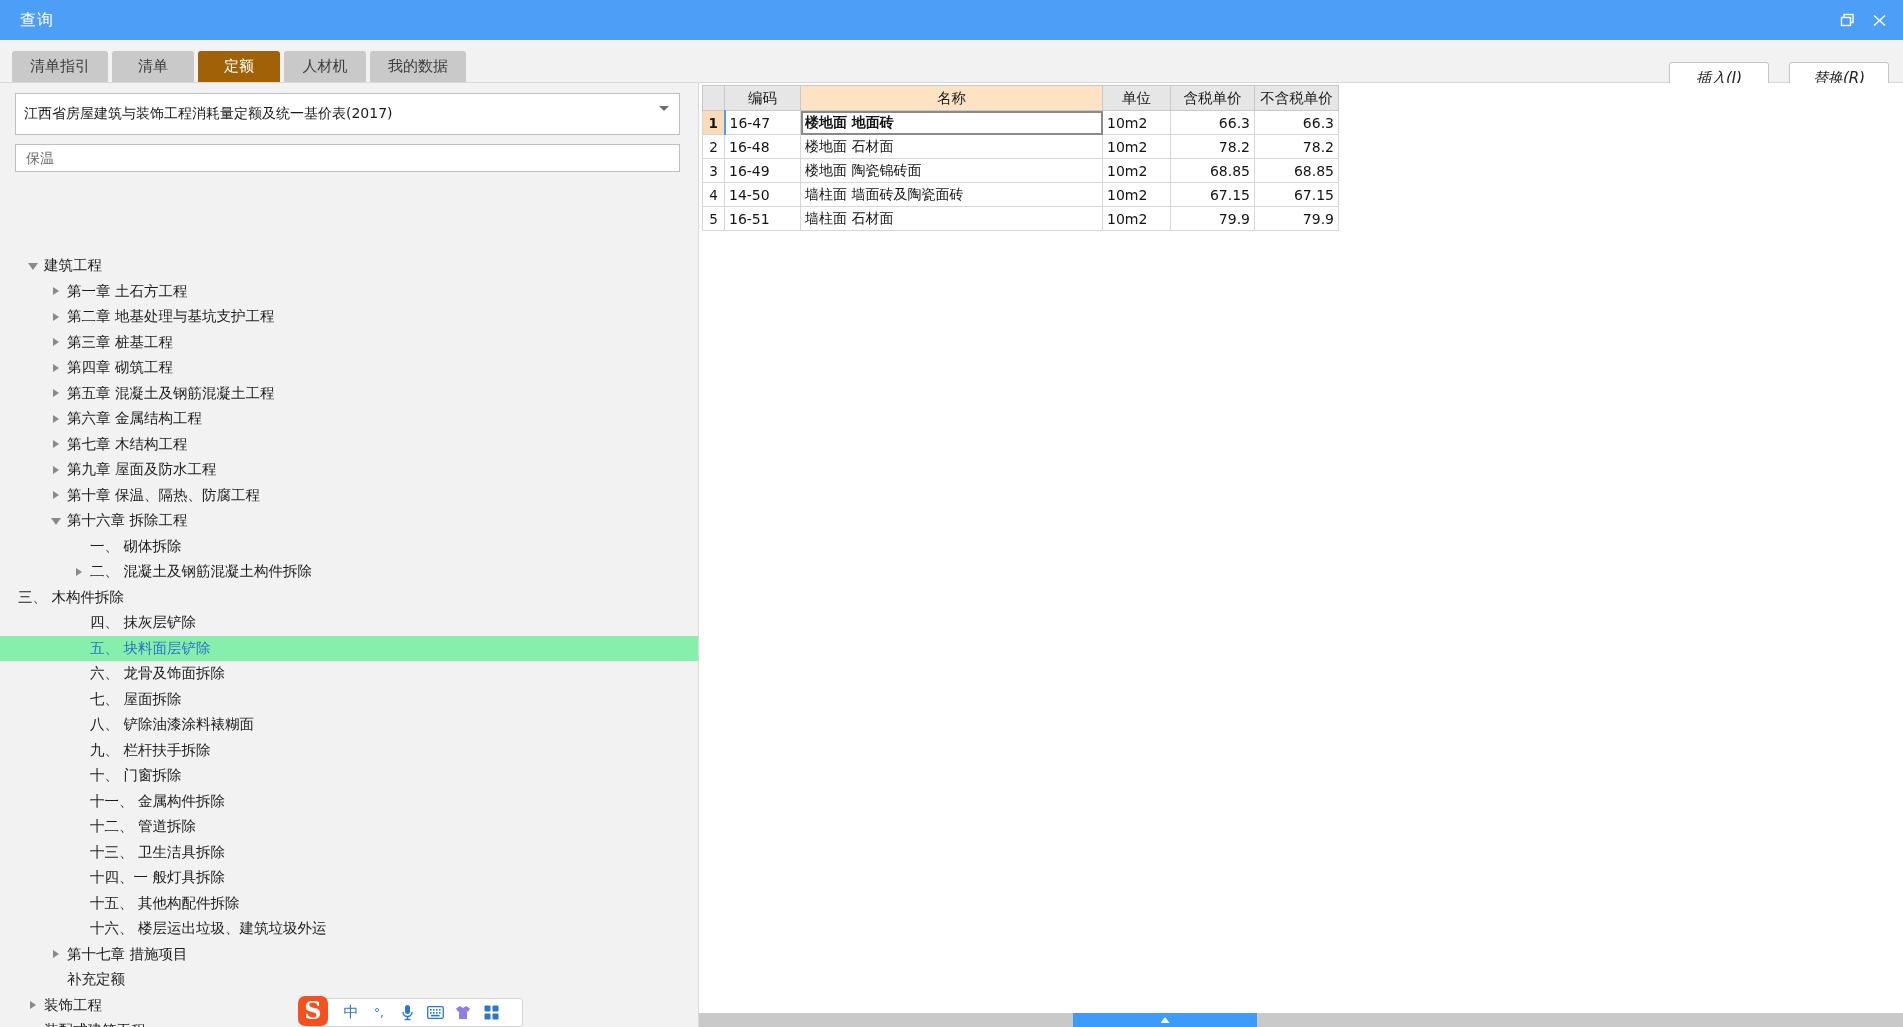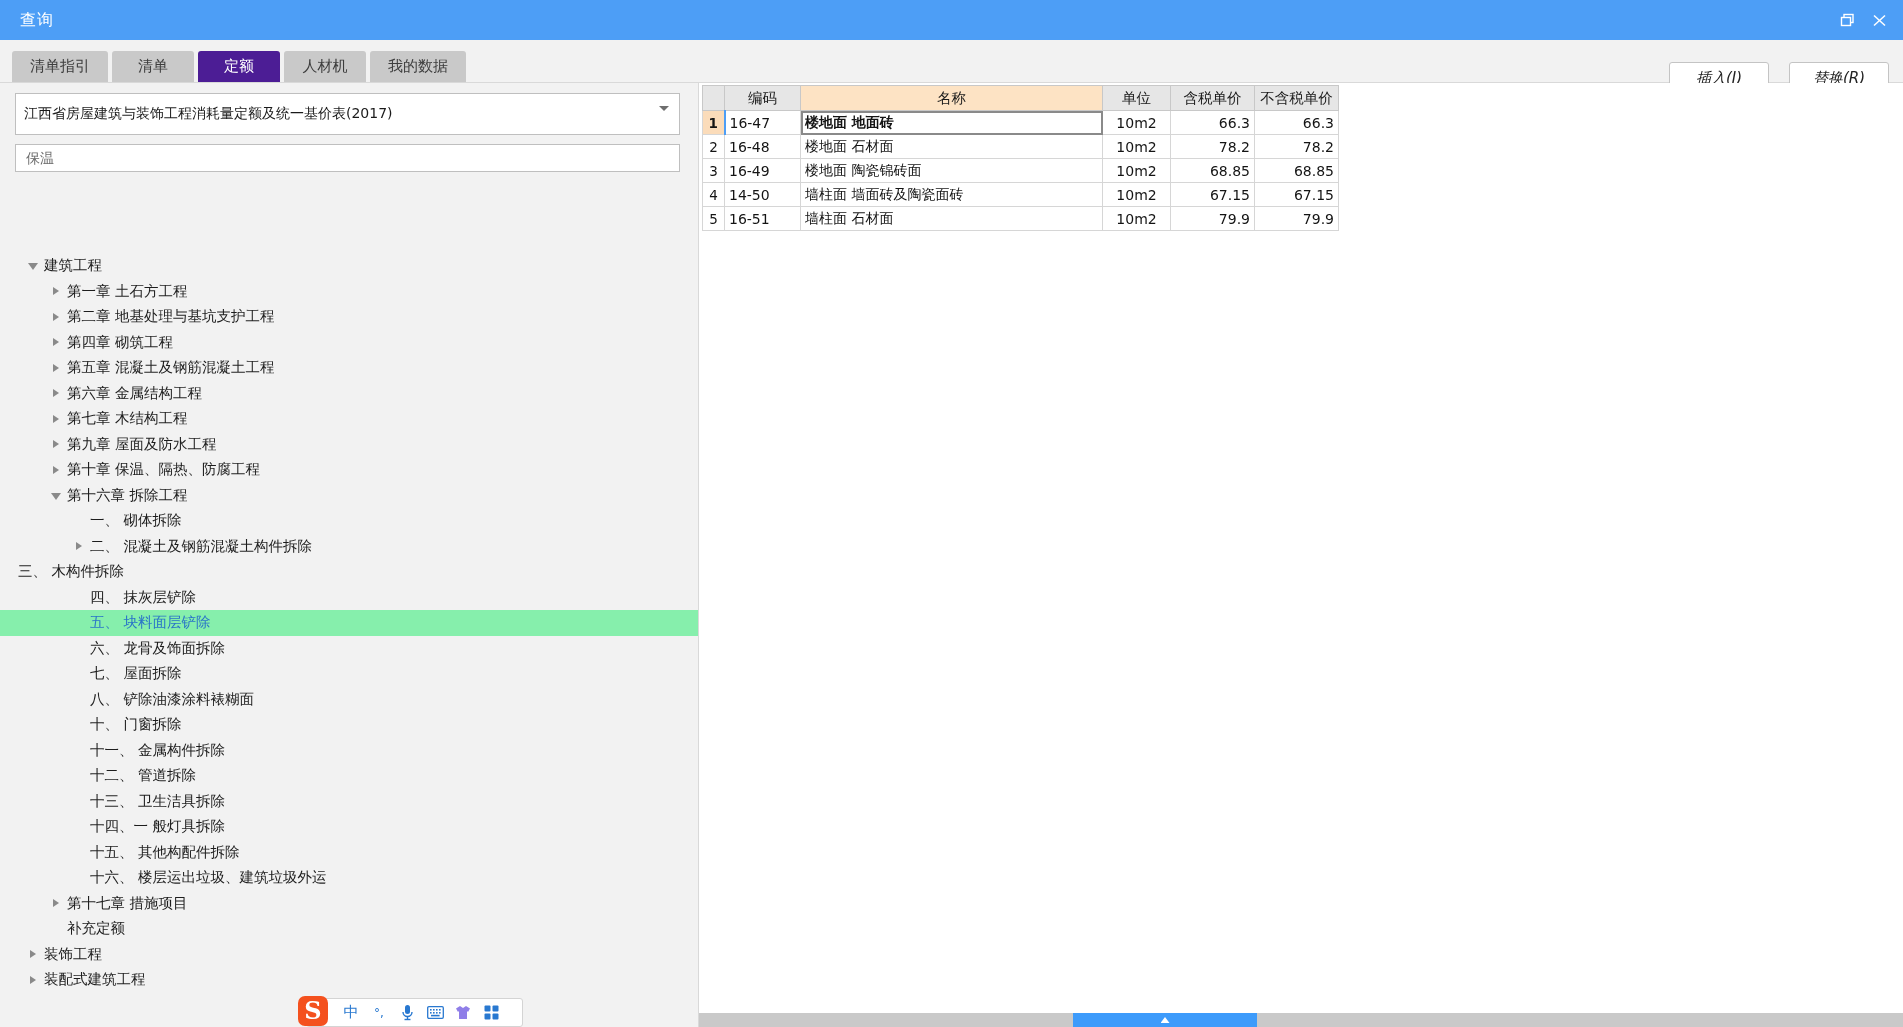--- a/index.html
+++ b/index.html
@@ -53,21 +53,21 @@
     padding: 0 18px;
     background: #c9c9c9;
     color: #3d3d3d;
     font-size: 15px;
     display: flex; align-items: center; justify-content: center;
     border-radius: 3px 3px 0 0;
     min-width: 46px;
     white-space: nowrap;
   }
   .tab.active {
-    background: #4c1d95;
+    background: #a16207;
     color: #ffffff;
   }
   .top-actions {
     position: absolute; right: 14px; top: 22px;
     display: flex; gap: 20px; font-style: italic;
   }
   .btn {
     width: 98px; height: 30px;
     background: #ffffff;
     border: 1px solid #c4c4c4;
@@ -207,21 +207,21 @@
     text-align: center;
     background: #ffffff;
     color: #222;
     font-size: 13.5px;
   }
   tr.active td.rownum {
     background: #fbdcba;
     font-weight: bold;
   }
   td.code   { text-align: left; }
-  td.unit   { text-align: center; }
+  td.unit   { }
   td.price  { text-align: right; padding-right: 7px; }
   td.name   { text-align: left; }
   tr.active td.name {
     outline: 2px solid #8a8a8a;
     outline-offset: -2px;
     font-weight: bold;
   }
   tr.active td.code {
     border-left: 2px solid #4d9ef6;
   }
@@ -350,20 +350,24 @@
         <div class="tnode" style="padding-left: 49px;">
           <span class="arrow collapsed"></span>
           <span class="tlabel">第一章 土石方工程</span>
         </div>
         <div class="tnode" style="padding-left: 49px;">
           <span class="arrow collapsed"></span>
           <span class="tlabel">第二章 地基处理与基坑支护工程</span>
         </div>
         <div class="tnode" style="padding-left: 49px;">
           <span class="arrow collapsed"></span>
+          <span class="tlabel">第三章 桩基工程</span>
+        </div>
+        <div class="tnode" style="padding-left: 49px;">
+          <span class="arrow collapsed"></span>
           <span class="tlabel">第四章 砌筑工程</span>
         </div>
         <div class="tnode" style="padding-left: 49px;">
           <span class="arrow collapsed"></span>
           <span class="tlabel">第五章 混凝土及钢筋混凝土工程</span>
         </div>
         <div class="tnode" style="padding-left: 49px;">
           <span class="arrow collapsed"></span>
           <span class="tlabel">第六章 金属结构工程</span>
         </div>
@@ -407,20 +411,24 @@
           <span class="arrow"></span>
           <span class="tlabel">六、 龙骨及饰面拆除</span>
         </div>
         <div class="tnode" style="padding-left: 72px;">
           <span class="arrow"></span>
           <span class="tlabel">七、 屋面拆除</span>
         </div>
         <div class="tnode" style="padding-left: 72px;">
           <span class="arrow"></span>
           <span class="tlabel">八、 铲除油漆涂料裱糊面</span>
+        </div>
+        <div class="tnode" style="padding-left: 72px;">
+          <span class="arrow"></span>
+          <span class="tlabel">九、 栏杆扶手拆除</span>
         </div>
         <div class="tnode" style="padding-left: 72px;">
           <span class="arrow"></span>
           <span class="tlabel">十、 门窗拆除</span>
         </div>
         <div class="tnode" style="padding-left: 72px;">
           <span class="arrow"></span>
           <span class="tlabel">十一、 金属构件拆除</span>
         </div>
         <div class="tnode" style="padding-left: 72px;">

